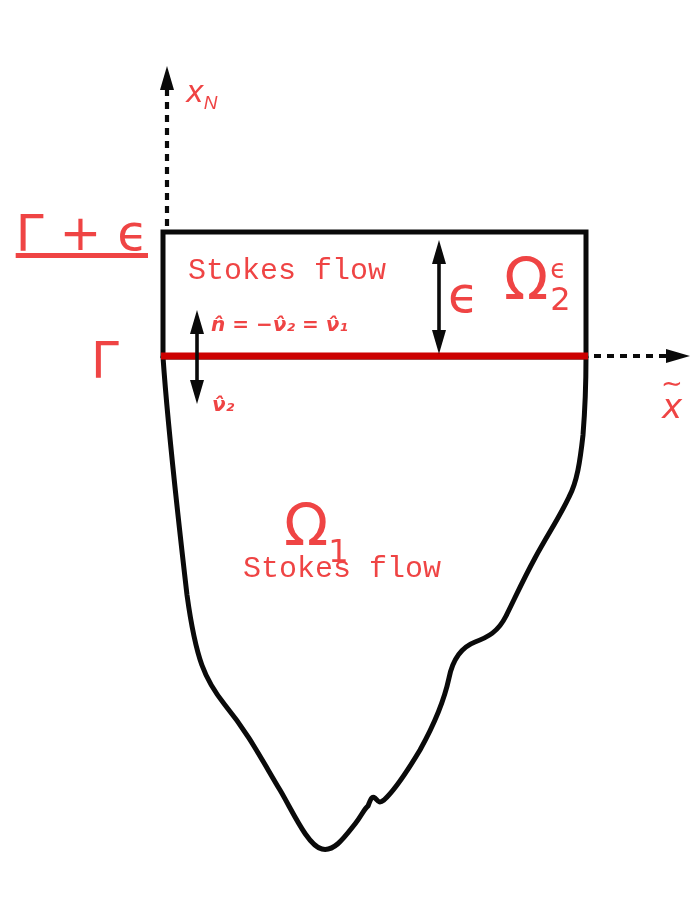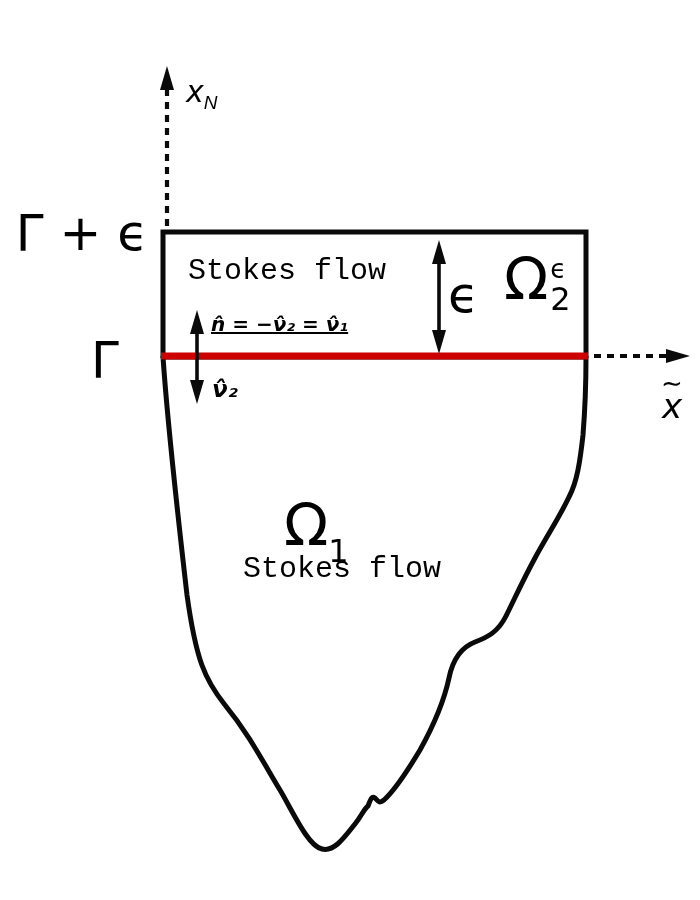--- a/index.html
+++ b/index.html
@@ -1,35 +1,35 @@
 <!DOCTYPE html>
 <html><head>
 <meta charset="utf-8">
 <style>
   html,body{margin:0;padding:0;background:#ffffff;}
   .stage{
     position:relative;width:700px;height:900px;background:#ffffff;
     overflow:hidden;font-family:"Liberation Sans",sans-serif;color:#000;
   }
   .stage svg{position:absolute;left:0;top:0;}
-  .lbl{position:absolute;white-space:nowrap;line-height:normal;color:#000000;}
+  .lbl{position:absolute;white-space:nowrap;line-height:normal;color:#ef4444;}
   .greek{font-family:"DejaVu Sans",sans-serif;}
   .words{font-family:Liberation Mono, monospace;}
   .mathbf{font-family:"DejaVu Sans",sans-serif;font-style:italic;font-weight:bold;}
   .mathit{font-family:"DejaVu Sans",sans-serif;font-style:italic;}
 
   
-  .gpe{left:0;top:204px;width:148px;text-align:right;font-size:50px;}
+  .gpe{left:0;top:204px;width:148px;text-align:right;font-size:50px;text-decoration:underline;}
   .gam{left:91px;top:331px;font-size:50px;}
 
   .stokes{left:188px;top:254px;font-size:30px;}
   .darcy{left:243px;top:552px;font-size:30px;}
 
-  .neq{left:211px;top:312px;font-size:20px;text-decoration:underline;}
-  .nu2{left:212px;top:376px;font-size:23px;}
+  .neq{left:211px;top:312px;font-size:20px;}
+  .nu2{left:212px;top:392px;font-size:20px;}
 
   .epsmeasure{left:448px;top:266px;font-size:50px;}
 
   
   .om2{left:504px;top:250px;}
   .om2 .base{font-size:58px;line-height:1;}
   .supsub{display:inline-flex;flex-direction:column;vertical-align:top;
           margin-top:6px;line-height:1;margin-left:2px;}
   .supsub .sup{font-size:26px;line-height:1;}
   .supsub .sub{font-size:32px;line-height:1;margin-top:1px;}

